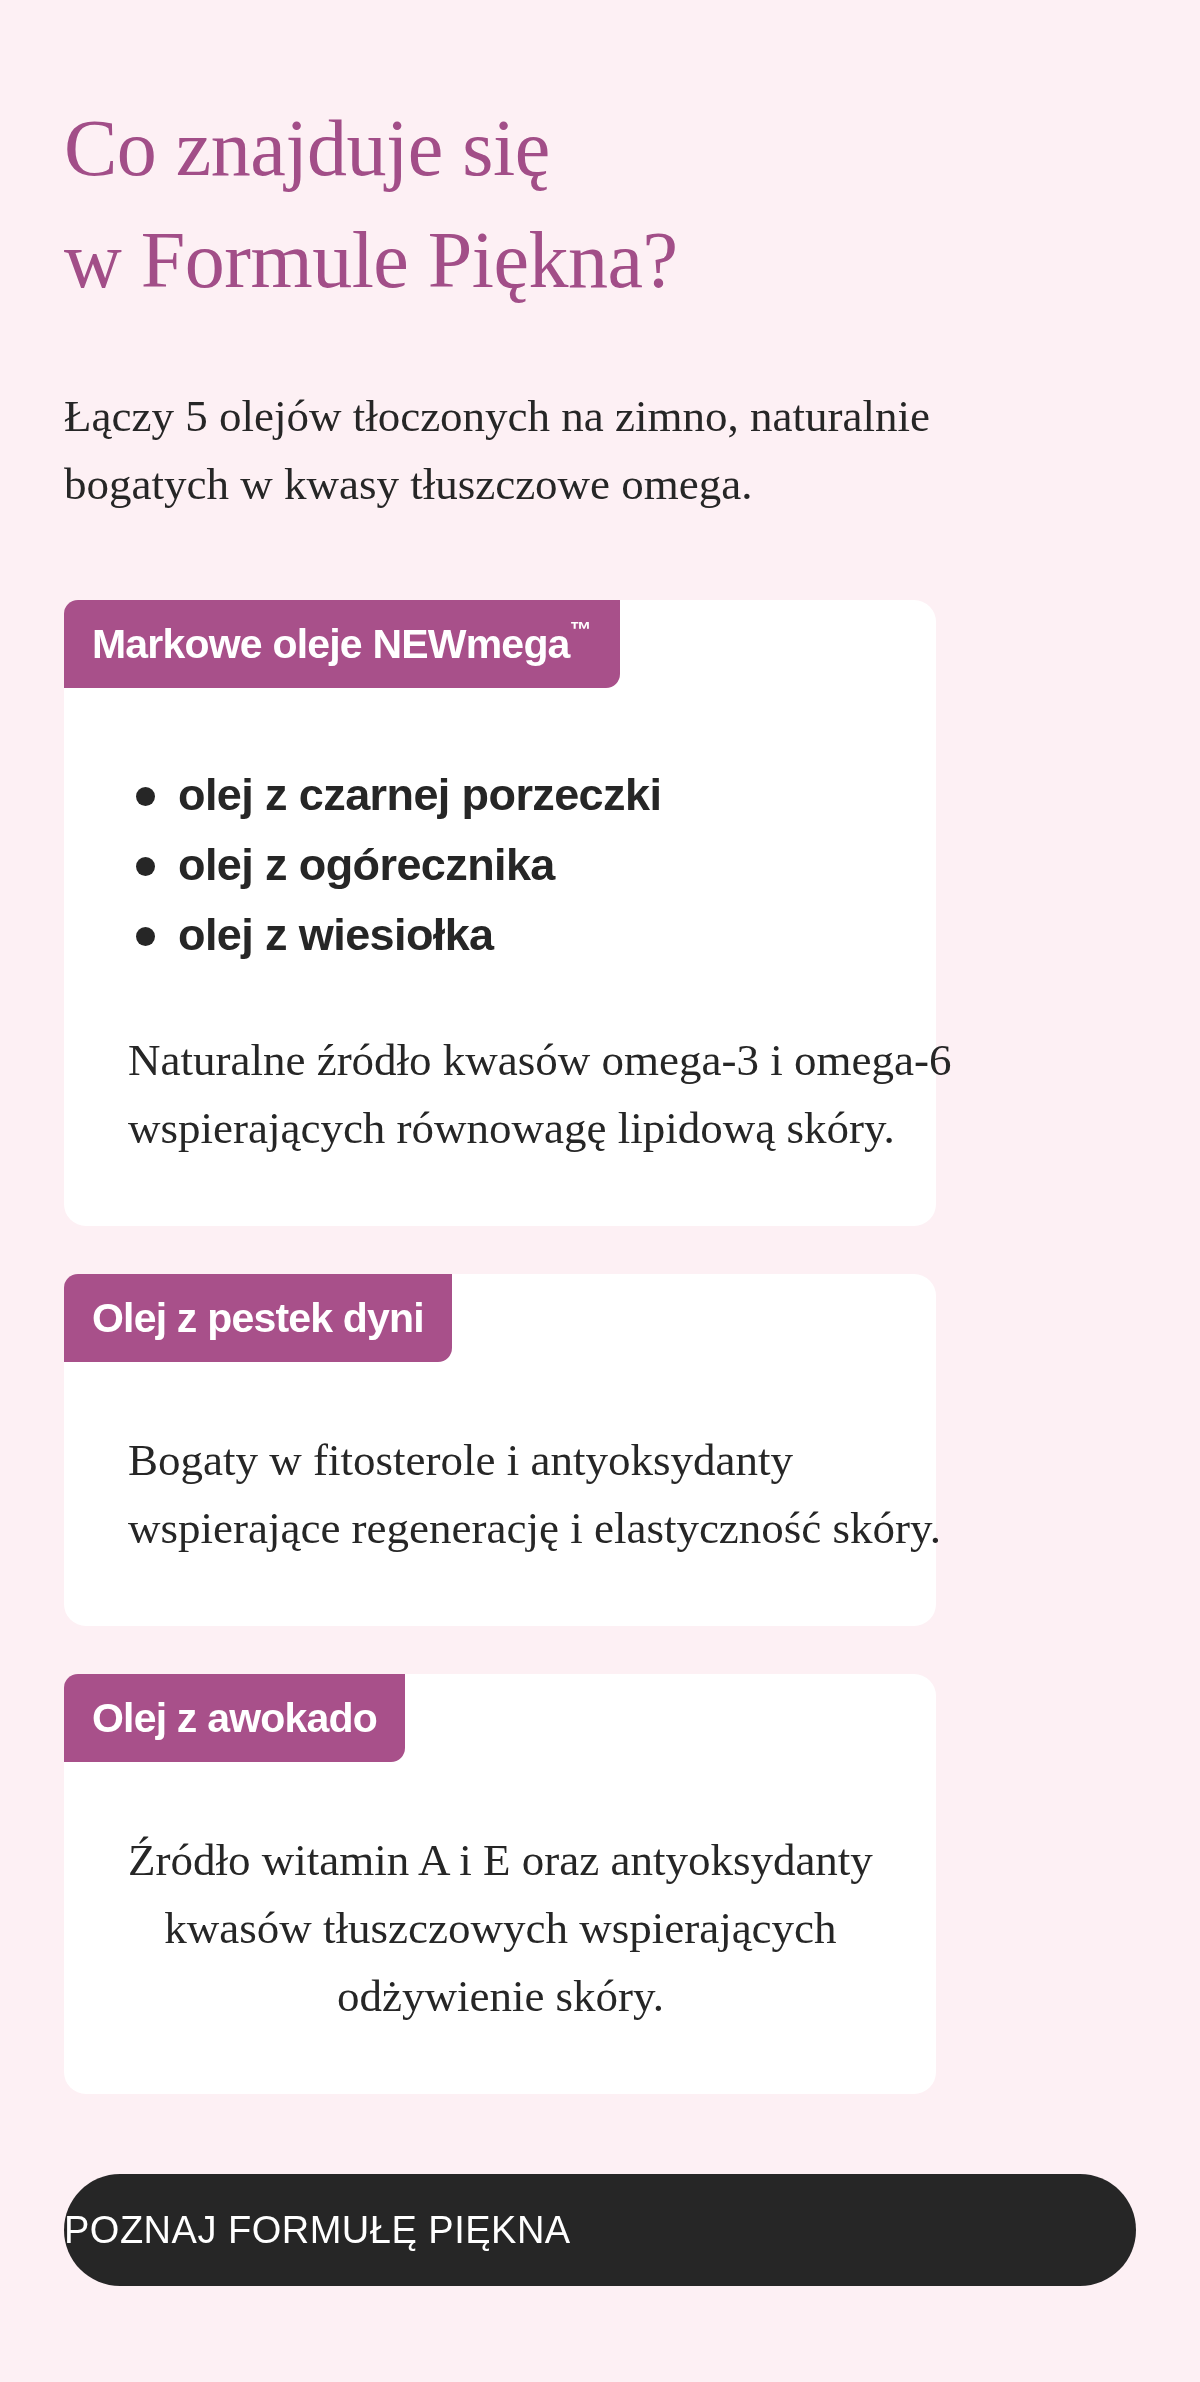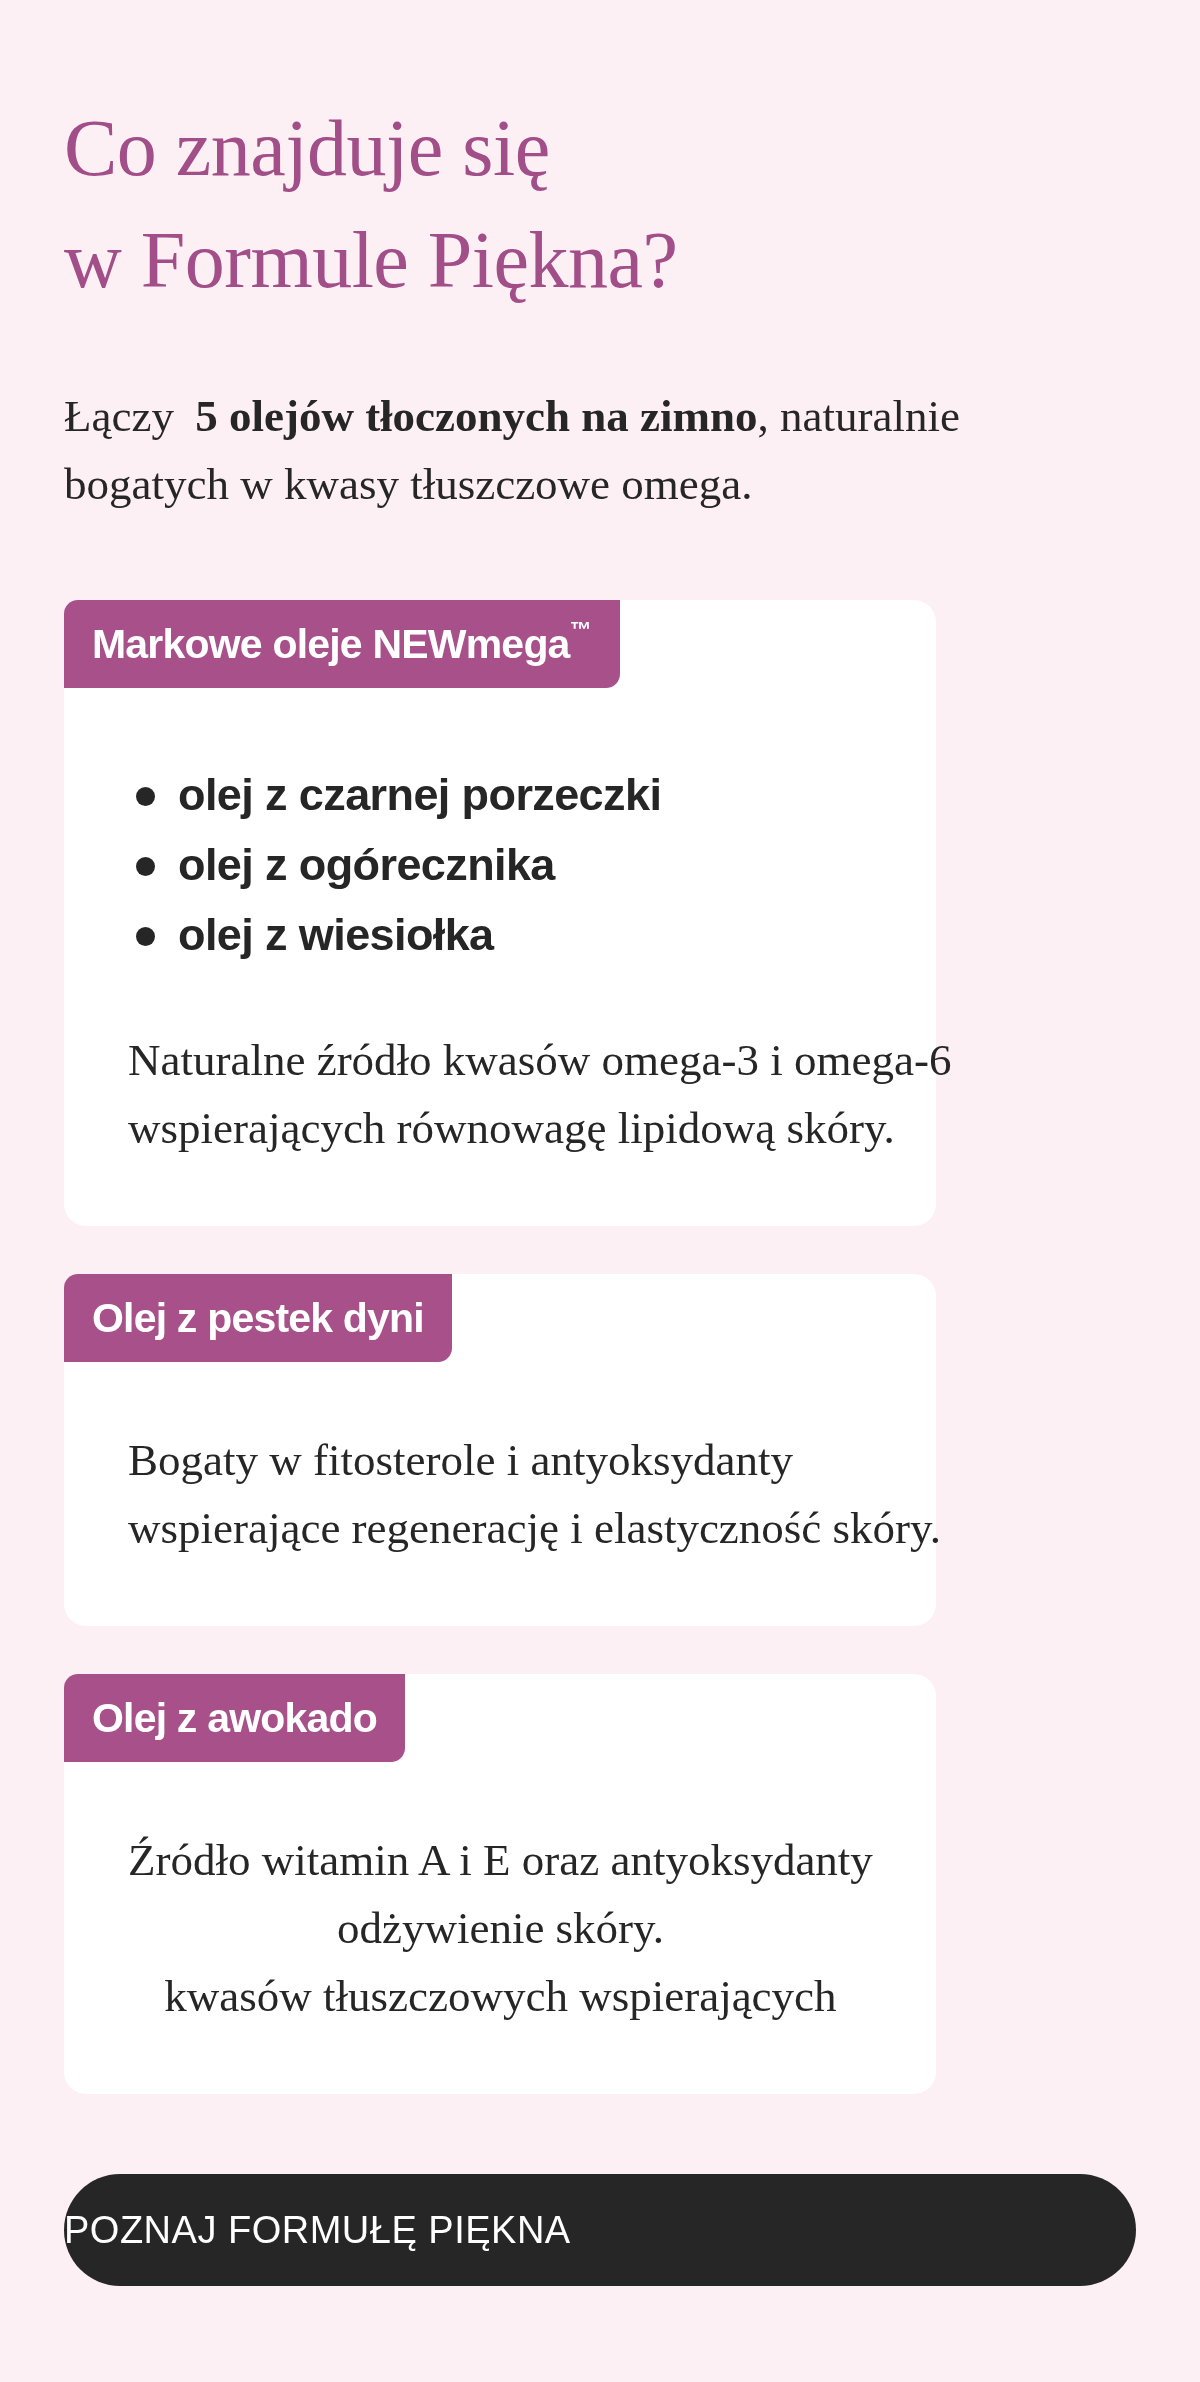--- a/index.html
+++ b/index.html
@@ -24,21 +24,21 @@
   .title span, .intro span.line, .desc span { display: block; white-space: nowrap; }
   .intro {
     position: absolute;
     left: 64px; top: 382px;
     width: 1072px;
     font-family: "Liberation Serif", "DejaVu Serif", serif;
     font-size: 45px;
     line-height: 68px;
     color: #262626;
   }
-  .intro b { font-weight: 700; margin-left: 10px; }
+  .intro b { font-weight: 400; }
   .card {
     position: absolute;
     left: 64px;
     width: 872px;
     background: #ffffff;
     border-radius: 22px;
   }
   .card-1 { top: 600px; height: 626px; }
   .card-2 { top: 1274px; height: 352px; }
   .card-3 { top: 1674px; height: 420px; text-align: center; }
@@ -135,18 +135,18 @@
   <p class="desc">
     <span>Bogaty w fitosterole i antyoksydanty</span>
     <span>wspierające regenerację i elastyczność skóry.</span>
   </p>
 </section>
 
 <section class="card card-3">
   <div class="tag"><span>Olej z awokado</span></div>
   <p class="desc">
     <span>Źródło witamin A i E oraz antyoksydanty</span>
+    <span>kwasów tłuszczowych wspierających</span>
     <span>odżywienie skóry.</span>
-    <span>kwasów tłuszczowych wspierających</span>
   </p>
 </section>
 
 <button class="cta">POZNAJ FORMUŁĘ PIĘKNA</button>
 
 </body></html>

